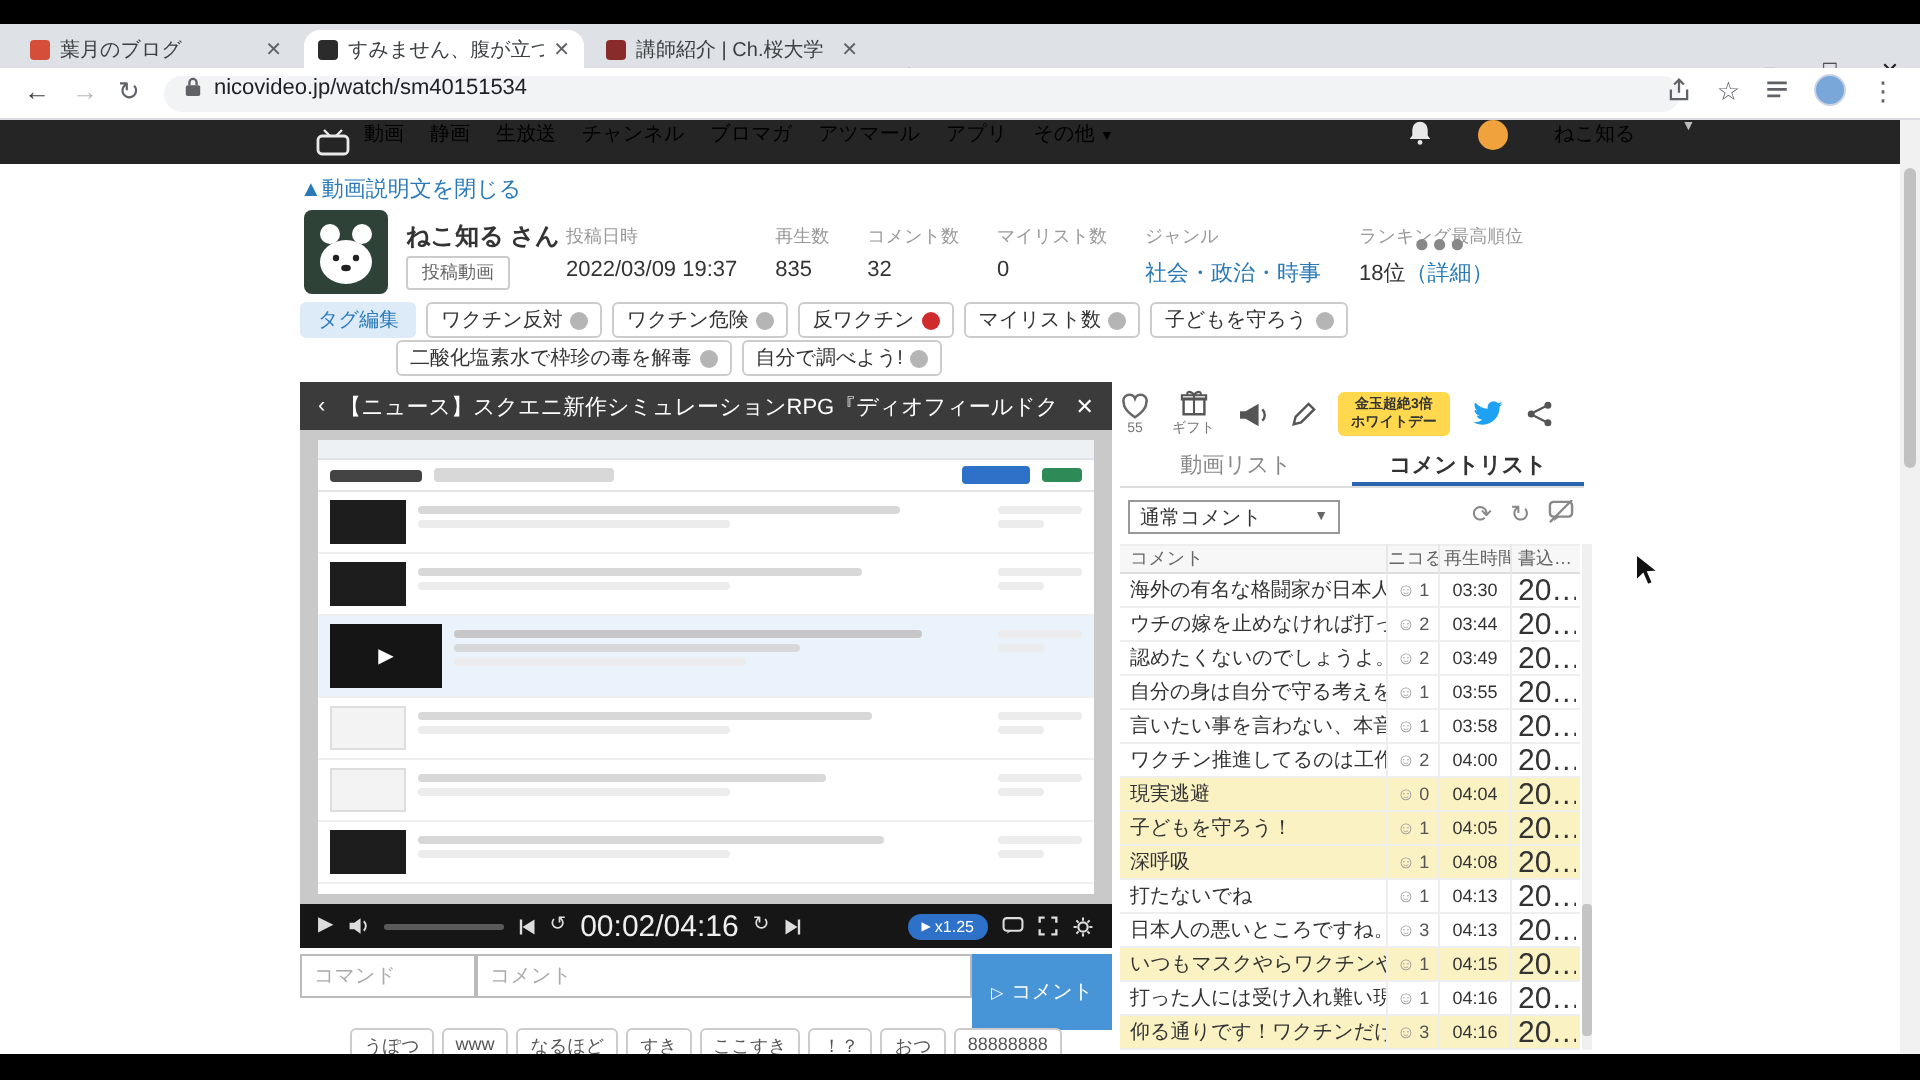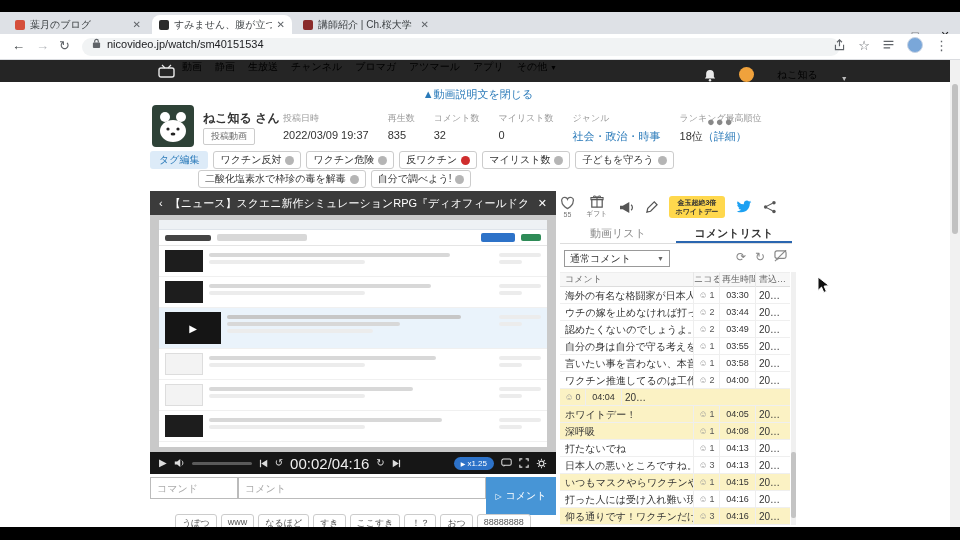--- a/index.html
+++ b/index.html
@@ -20,24 +20,24 @@
 .winctl{position:absolute;top:12px;right:0;height:22px;display:flex;align-items:center;gap:0;color:#202124}
 .winctl span{width:30px;text-align:center;font-size:11px}
 .toolbar{position:absolute;left:0;top:34px;width:960px;height:26px;background:#fff;border-bottom:1px solid #dadce0}
 .navic{position:absolute;top:38px;font-size:13px;color:#5f6368}
 .addr{position:absolute;left:82px;top:38px;width:758px;height:18px;background:#f1f3f4;border-radius:9px;display:flex;align-items:flex-start;gap:6px;padding:0 10px;font-size:11px;color:#202124}
 .tool-right{position:absolute;top:37px;right:12px;display:flex;align-items:center;gap:12px;color:#5f6368;font-size:13px}
 .avatar16{width:16px;height:16px;border-radius:50%;background:#7aa7d9;border:1px solid #c8d4e4}
 
 .nicohead{position:absolute;left:0;top:60px;width:960px;height:22px;background:#252525;color:#e9e9e9}
 .nh-menu{position:absolute;left:182px;top:60px;height:22px;display:flex;align-items:flex-start;gap:13px;font-size:10px}
-.nh-right{position:absolute;left:704px;top:60px;height:22px;display:flex;align-items:flex-end;gap:23px;font-size:10px}
+.nh-right{position:absolute;left:704px;top:60px;height:22px;display:flex;align-items:flex-start;gap:23px;font-size:10px}
 .nh-ava{width:15px;height:15px;border-radius:50%;background:#f0a23c}
 
-.desc-close{position:absolute;left:150px;top:87px;width:656px;text-align:center;font-size:11px;color:#2a7ab9}
+.desc-close{position:absolute;left:150px;top:87px;width:656px;text-align:left;font-size:11px;color:#2a7ab9}
 .owner-name{position:absolute;left:203px;top:110px;font-size:12px;font-weight:bold;color:#333}
 .owner-btn{position:absolute;left:203px;top:128px;font-size:9px;color:#666;border:1px solid #ccc;border-radius:2px;padding:1px 7px;background:#fff}
 .stats{position:absolute;left:283px;top:112px;display:flex;gap:19px}
 .stat .lb{font-size:9px;color:#999;white-space:nowrap}
 .stat .vl{font-size:11px;color:#333;margin-top:4px;white-space:nowrap}
 .stat .vl.link{color:#2a7ab9}
 .more-dots{position:absolute;left:707px;top:114px;color:#888;font-size:13px;letter-spacing:1px}
 .tagrow{position:absolute;display:flex;gap:5px;align-items:center}
 .tag-edit{background:#ddebf8;color:#2a7ab9;font-size:10px;padding:2px 9px;border-radius:3px}
 .tag{display:flex;align-items:center;gap:4px;border:1px solid #ccc;border-radius:3px;padding:1px 6px;font-size:10px;color:#333;background:#fff;white-space:nowrap}
@@ -90,21 +90,21 @@
 .ficons{position:absolute;left:736px;top:250px;display:flex;gap:9px;color:#888}
 .thead{position:absolute;left:560px;top:272px;width:230px;height:15px;background:#f7f7f7;border-top:1px solid #eee;border-bottom:1px solid #ddd;display:flex;font-size:9px;color:#666;align-items:center}
 .hc{overflow:hidden;white-space:nowrap;border-right:1px solid #e7e7e7;height:15px;line-height:15px}
 .crows{position:absolute;left:560px;top:287px;width:230px}
 .crow{display:flex;height:17px;align-items:center;border-bottom:1px solid #efefef;font-size:10px;color:#333;background:#fff}
 .crow.hl{background:#fbf2c4}
 .cc-text{width:134px;padding-left:5px;white-space:nowrap;overflow:hidden;border-right:1px solid #eee;height:17px;line-height:17px}
 .cc-nic{width:26px;display:flex;align-items:center;gap:2px;justify-content:center;font-size:9px;color:#555;border-right:1px solid #eee;height:17px}
 .smiley{color:#999;font-size:9px}
 .cc-time{width:36px;text-align:center;font-size:9px;border-right:1px solid #eee;height:17px;line-height:17px}
-.cc-date{width:32px;padding-left:3px;font-size:10px;overflow:hidden;white-space:nowrap;height:17px;line-height:17px}
+.cc-date{width:32px;padding-left:3px;font-size:15px;overflow:hidden;white-space:nowrap;height:17px;line-height:17px}
 .list-scroll{position:absolute;left:791px;top:272px;width:5px;height:253px;background:#f0f0f0}
 .list-thumb{position:absolute;left:791px;top:452px;width:5px;height:66px;background:#c4c4c4;border-radius:2px}
 .page-scroll{position:absolute;left:950px;top:60px;width:10px;height:467px;background:#f1f1f1;z-index:55}
 .page-thumb{position:absolute;left:952px;top:84px;width:6px;height:150px;background:#c1c1c1;border-radius:3px;z-index:56}
 .cursor{position:absolute;left:817px;top:276px;z-index:100}
 svg{display:block}
 </style>
 </head>
 <body>
 
@@ -507,29 +507,30 @@
     <div class="crow">
         <div class="cc-text">ワクチン推進してるのは工作員の馬…</div>
         <div class="cc-nic">
           <span class="smiley">☺</span>
           <span>2</span>
         </div>
         <div class="cc-time">04:00</div>
         <div class="cc-date">20…</div>
       </div>
     <div class="crow hl">
+        <div class="cc-text">現実逃避</div>
         <div class="cc-nic">
           <span class="smiley">☺</span>
           <span>0</span>
         </div>
         <div class="cc-time">04:04</div>
         <div class="cc-date">20…</div>
       </div>
     <div class="crow hl">
-        <div class="cc-text">ホワイトデー！</div>
+        <div class="cc-text">子どもを守ろう！</div>
         <div class="cc-nic">
           <span class="smiley">☺</span>
           <span>1</span>
         </div>
         <div class="cc-time">04:05</div>
         <div class="cc-date">20…</div>
       </div>
     <div class="crow hl">
         <div class="cc-text">深呼吸</div>
         <div class="cc-nic">

